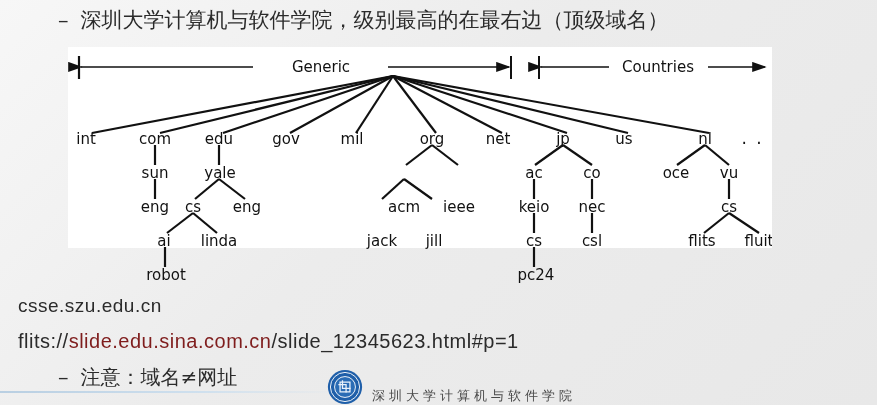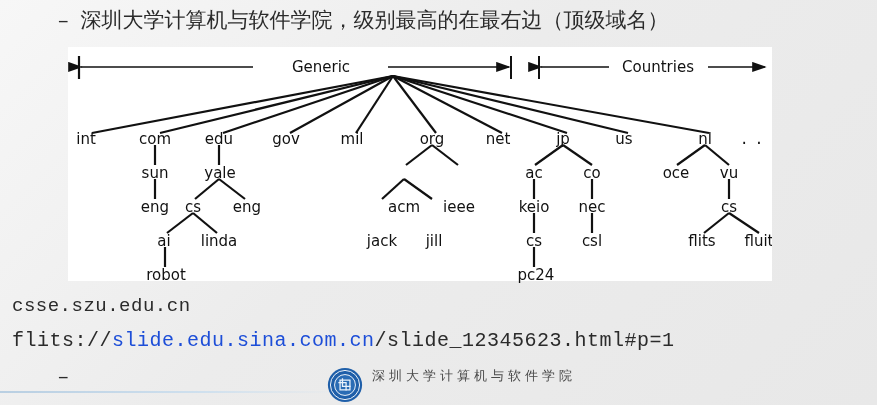--- a/index.html
+++ b/index.html
@@ -16,52 +16,52 @@
     position:absolute;left:58px;top:6px;
     display:flex;align-items:baseline;gap:12px;
     font-size:21px;color:#2b2b2b;
     font-family:"DejaVu Serif","Liberation Serif",serif;
     white-space:nowrap;
   }
   .dash{font-size:21px;color:#2b2b2b;}
 
   
   .panel{
-    position:absolute;left:68px;top:47px;width:704px;height:234px;
+    position:absolute;left:68px;top:47px;width:704px;height:201px;
     background:#ffffff;
   }
   .dg{position:absolute;left:0;top:0;width:704px;height:239px;}
 
   
   .textblock{
-    position:absolute;left:12px;top:292px;
-    font-family:Liberation Mono, monospace;
+    position:absolute;left:18px;top:292px;
+    font-family:Liberation Sans, sans-serif;
     color:#2b2b2b;
   }
   .line1{font-size:19px;letter-spacing:.5px;line-height:1.5;}
   .line2{font-size:20px;letter-spacing:.5px;line-height:1.6;margin-top:4px;white-space:nowrap;}
-  .hl{color:#1d4ed8;}
+  .hl{color:#7f1d1d;}
 
   
   .note{
     position:absolute;left:58px;top:364px;
     display:flex;align-items:baseline;gap:12px;
     font-size:20px;color:#2b2b2b;
     font-family:"DejaVu Serif","Liberation Serif",serif;
     white-space:nowrap;
   }
 
   
   .footer-rule{
     position:absolute;left:0;top:391px;width:336px;height:2px;
     background:linear-gradient(90deg,#b9cfe2 0%,#cfe0ee 60%,rgba(207,224,238,0) 100%);
   }
   .footer{
     position:absolute;left:327px;top:367px;height:38px;
-    display:flex;align-items:flex-start;gap:9px;
+    display:flex;align-items:flex-end;gap:9px;
   }
   .logo{width:36px;height:36px;flex:none;}
   .footer-text{
     font-size:13px;color:#4a4a4a;letter-spacing:4px;
     font-family:"DejaVu Sans","Liberation Sans",sans-serif;
     white-space:nowrap;
   }
   .dg text{font-family:"DejaVu Sans","Liberation Sans",sans-serif;fill:#111;}
 </style>
 </head>
@@ -205,20 +205,21 @@
 
   <div class="textblock">
     <div class="line1">csse.szu.edu.cn</div>
     <div class="line2">
       <span>flits://</span><span class="hl">slide.edu.sina.com.cn</span><span>/slide_12345623.html#p=1</span>
     </div>
   </div>
 
   <div class="note">
     <span class="dash">–</span>
+    <span>注意：域名≠网址</span>
   </div>
 
   <div class="footer-rule"></div>
 
   <div class="footer">
     <svg class="logo" viewBox="0 0 40 40">
       <circle cx="20" cy="20" r="19" fill="#1f5fa9"></circle>
       <circle cx="20" cy="20" r="16.2" fill="none" stroke="#ffffff" stroke-width="1"></circle>
       <circle cx="20" cy="20" r="11.6" fill="#2a6cb5" stroke="#ffffff" stroke-width="1"></circle>
       <path d="M14.5 14.5 h11 v11 h-11 z" fill="none" stroke="#eaf2fb" stroke-width="1.4"></path>

